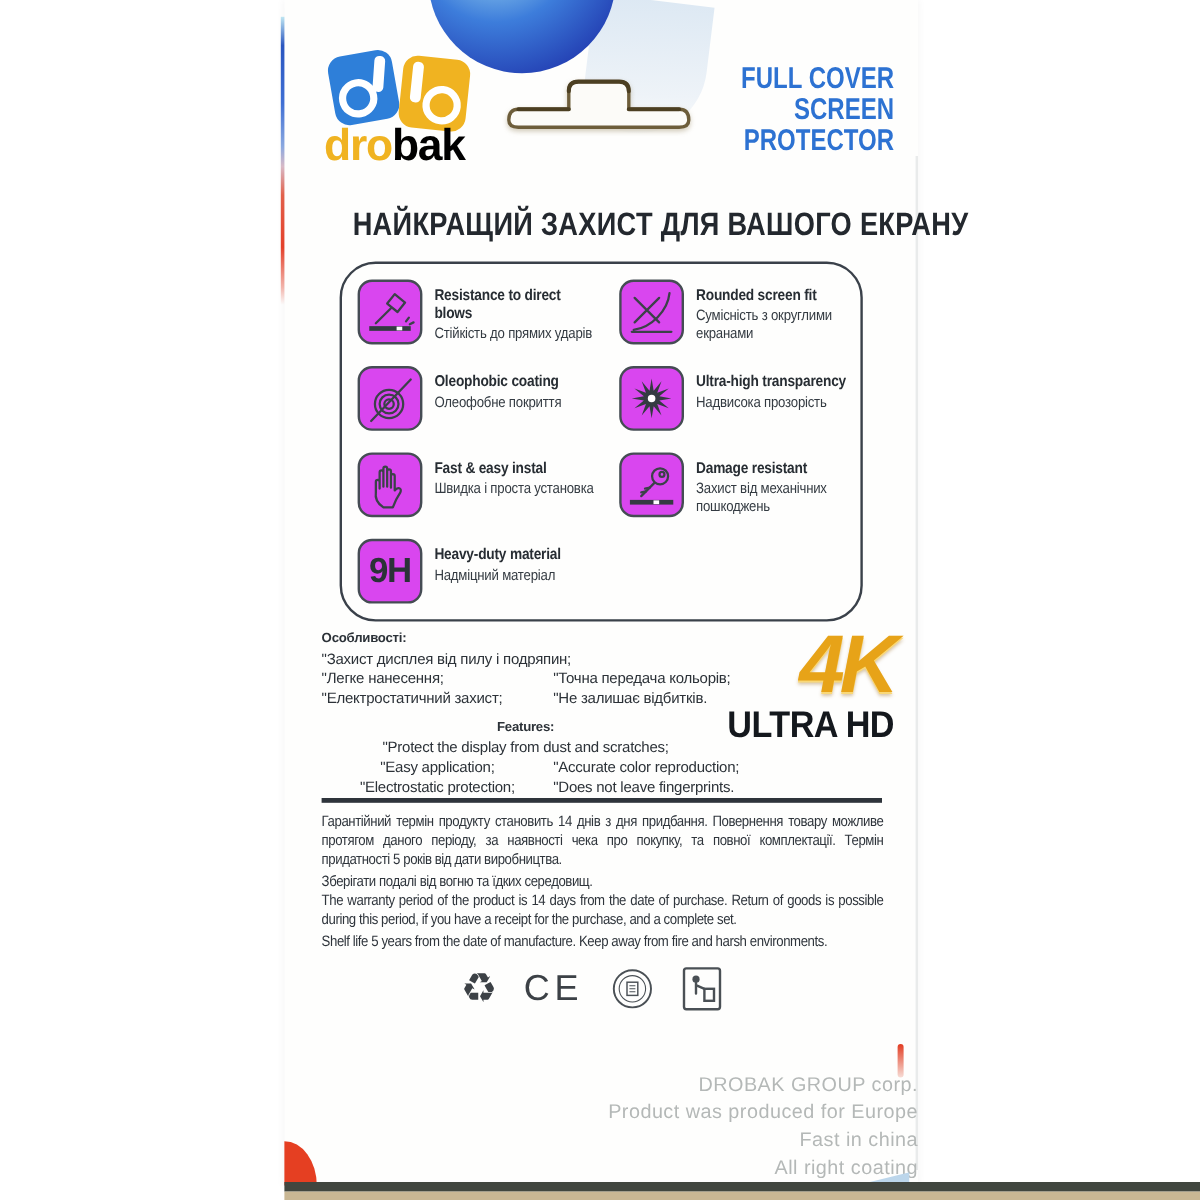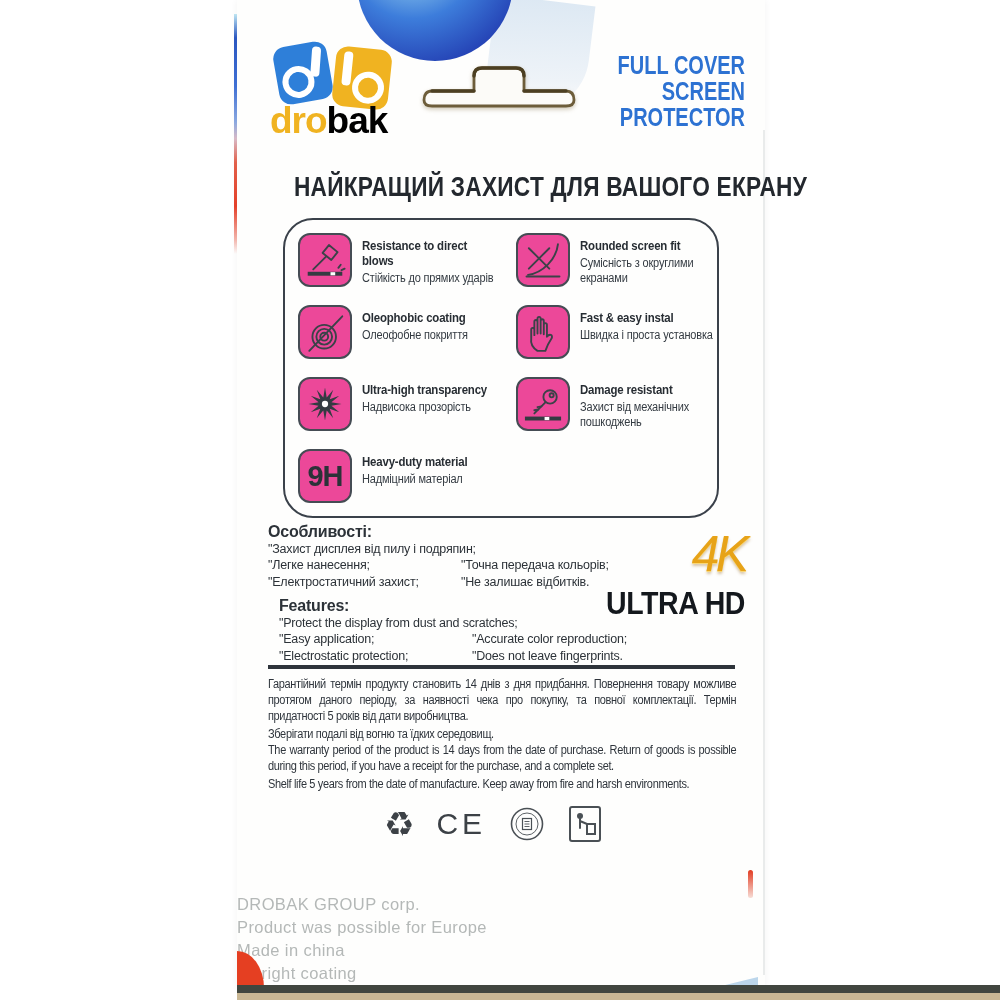--- a/index.html
+++ b/index.html
@@ -49,53 +49,53 @@
   .heading{position:absolute;left:245px;top:172px;width:512px;text-align:center;}
   .heading span{display:inline-block;font-size:27px;font-weight:bold;color:#23282e;
      white-space:nowrap;transform:scaleX(.84);transform-origin:50% 50%;letter-spacing:.3px;}
   
   .panel{position:absolute;left:283px;top:218px;width:436px;height:300px;
      border:2.5px solid #3a414a;border-radius:30px;
      display:grid;grid-template-columns:218px 218px;grid-template-rows:repeat(4,72px);
      padding:13px 12px 0 13px;box-sizing:border-box;}
   .cell{display:flex;gap:10px;align-items:flex-start;}
   .cell-icon{width:54px;height:54px;flex:0 0 54px;border:2px solid #454c54;border-radius:12px;
-     display:flex;align-items:center;justify-content:center;background:#ec4899;box-sizing:border-box;}
+     display:flex;align-items:center;justify-content:center;background:#d946ef;box-sizing:border-box;}
   .cell-text{width:168px;transform:scaleX(.88);transform-origin:0 0;padding-top:5px;}
   .cell-title{font-size:13px;font-weight:bold;line-height:15px;letter-spacing:-.2px;color:#272d33;}
   .cell-sub{font-size:12.5px;line-height:15px;letter-spacing:-.2px;color:#343b42;margin-top:3px;}
   .nineH{font-size:29px;font-weight:bold;color:#2b3238;letter-spacing:-1px;}
   svg .st{stroke:#3b4248;stroke-width:2.4;fill:none;stroke-linecap:round;stroke-linejoin:round;}
   svg .fl{fill:#343b42;stroke:none;}
   
   .bullets{position:absolute;width:340px;font-size:12.5px;line-height:16.5px;
      letter-spacing:-.2px;color:#2c3238;}
-  .b-ua{left:268px;top:524px;} .b-en{left:279px;top:598px;}
-  .bullets .b-title{font-weight:bold;font-size:16px;}
+  .b-ua{left:268px;top:524px;} .b-en{left:268px;top:598px;text-align:center;}
+  .bullets .b-title{font-weight:bold;font-size:11px;}
   .feat-row{display:flex;} .feat-row .c1{width:193px;flex:0 0 193px;} .feat-row .c2{flex:1;white-space:nowrap;}
   
   .fourk{position:absolute;left:553px;top:518px;width:192px;text-align:right;}
-  .fourk-top{font-size:50px;line-height:72px;font-weight:normal;font-style:italic;
+  .fourk-top{font-size:68px;line-height:72px;font-weight:bold;font-style:italic;
      letter-spacing:-4px;color:#e7a318;
      text-shadow:0 1px 0 #f9d878,0 3px 3px rgba(140,90,10,.35);}
   .fourk-bottom{font-size:31px;font-weight:800;color:#14181d;margin-top:-4px;
      transform:scaleX(.92);transform-origin:100% 0;letter-spacing:-.5px;white-space:nowrap;}
   
   .divider{position:absolute;left:268px;top:665px;width:467px;height:3.5px;background:#2e343b;}
   .wtext{position:absolute;left:268px;width:532px;font-size:12.5px;line-height:16px;
      letter-spacing:-.4px;color:#2f353c;transform:scaleX(.88);transform-origin:0 0;}
   .w-ua{top:676px;} .w-en{top:742px;}
   .wtext .p1{text-align:justify;} .wtext .p2{margin-top:2px;}
   
   .certs{position:absolute;left:237px;top:802px;width:528px;height:44px;
      display:flex;align-items:center;justify-content:center;gap:22px;transform:translateX(-8px);}
   .recycle{font-family:"DejaVu Sans",sans-serif;font-size:34px;color:#3c4146;line-height:34px;}
   .cemark{font-size:30px;color:#3c4146;letter-spacing:4px;font-weight:400;}
   
-  .footer{position:absolute;left:237px;top:893px;width:528px;text-align:left;
+  .footer{position:absolute;left:237px;top:893px;width:528px;text-align:right;
      color:#b4b8b7;font-size:16.5px;line-height:23px;letter-spacing:.4px;}
 </style>
 </head>
 <body>
 
 <div id="stage">
 
   <div class="card"></div>
   <div class="edge-left"></div>
   <div class="edge-right"></div>
@@ -172,39 +172,39 @@
       </span>
       <span class="cell-text">
         <span class="cell-title" style="display:block">Oleophobic coating</span>
         <span class="cell-sub" style="display:block">Олеофобне покриття</span>
       </span>
     </div>
 
     <div class="cell">
       <span class="cell-icon">
         <svg width="44" height="44" viewBox="0 0 56 56">
+          <polygon class="fl" points="49,28 36.2,30.2 46.2,38.5 34,34 38.5,46.2 30.2,36.2 28,49 25.8,36.2 17.5,46.2 22,34 9.8,38.5 19.8,30.2 7,28 19.8,25.8 9.8,17.5 22,22 17.5,9.8 25.8,19.8 28,7 30.2,19.8 38.5,9.8 34,22 46.2,17.5 36.2,25.8"></polygon>
+          <circle cx="28" cy="28" r="4" fill="#fff"></circle>
+        </svg>
+      </span>
+      <span class="cell-text">
+        <span class="cell-title" style="display:block">Ultra-high transparency</span>
+        <span class="cell-sub" style="display:block">Надвисока прозорість</span>
+      </span>
+    </div>
+
+    <div class="cell">
+      <span class="cell-icon">
+        <svg width="44" height="44" viewBox="0 0 56 56">
           <path class="st" fill="#fff" d="M21 52 C15 48 12 42 13 36 L13 25 C13 22 17 22 17 25 L17 32 L17 15 C17 12 21 12 21 15 L21 30 L21 11 C21 8 25 8 25 11 L25 30 L25 14 C25 11 29 11 29 14 L29 31 L29 19 C29 16 33 16 33 19 L33 34 C36 30 41 31 39 36 C35 42 33 46 31 52 Z"></path>
         </svg>
       </span>
       <span class="cell-text">
         <span class="cell-title" style="display:block">Fast &amp; easy instal</span>
         <span class="cell-sub" style="display:block">Швидка і проста установка</span>
-      </span>
-    </div>
-
-    <div class="cell">
-      <span class="cell-icon">
-        <svg width="44" height="44" viewBox="0 0 56 56">
-          <polygon class="fl" points="49,28 36.2,30.2 46.2,38.5 34,34 38.5,46.2 30.2,36.2 28,49 25.8,36.2 17.5,46.2 22,34 9.8,38.5 19.8,30.2 7,28 19.8,25.8 9.8,17.5 22,22 17.5,9.8 25.8,19.8 28,7 30.2,19.8 38.5,9.8 34,22 46.2,17.5 36.2,25.8"></polygon>
-          <circle cx="28" cy="28" r="4" fill="#fff"></circle>
-        </svg>
-      </span>
-      <span class="cell-text">
-        <span class="cell-title" style="display:block">Ultra-high transparency</span>
-        <span class="cell-sub" style="display:block">Надвисока прозорість</span>
       </span>
     </div>
 
     <div class="cell">
       <span class="cell-icon">
         <svg width="44" height="44" viewBox="0 0 56 56">
           <circle class="st" cx="37" cy="19" r="8.5"></circle>
           <circle class="st" cx="39" cy="17" r="2.6" stroke-width="1.8"></circle>
           <path class="st" d="M31 26 L17 40" stroke-width="4.6"></path>
           <path class="st" d="M22 35 l-5 1 M26 31 l-5 1" stroke-width="2"></path>
@@ -284,22 +284,22 @@
     <svg width="34" height="38" viewBox="0 0 34 38">
       <rect x="2" y="2" width="30" height="34" rx="2" fill="none" stroke="#4a5055" stroke-width="2"></rect>
       <circle cx="12" cy="11" r="3" fill="#4a5055"></circle>
       <path d="M12 14 L12 23 M12 16 L19 19" stroke="#4a5055" stroke-width="2" stroke-linecap="round" fill="none"></path>
       <rect x="19" y="19" width="8" height="10" fill="none" stroke="#4a5055" stroke-width="2"></rect>
     </svg>
   </div>
 
   <div class="footer">
     <div>DROBAK GROUP corp.</div>
-    <div>Product was possible for Europe</div>
-    <div>Made in china</div>
+    <div>Product was produced for Europe</div>
+    <div>Fast in china</div>
     <div>All right coating</div>
   </div>
 
   <div class="corner-red"></div>
   <div class="tick-red"></div>
   <div class="wedge-blue"></div>
   <div class="bar-dark"></div>
   <div class="bar-tan"></div>
 
 </div>

